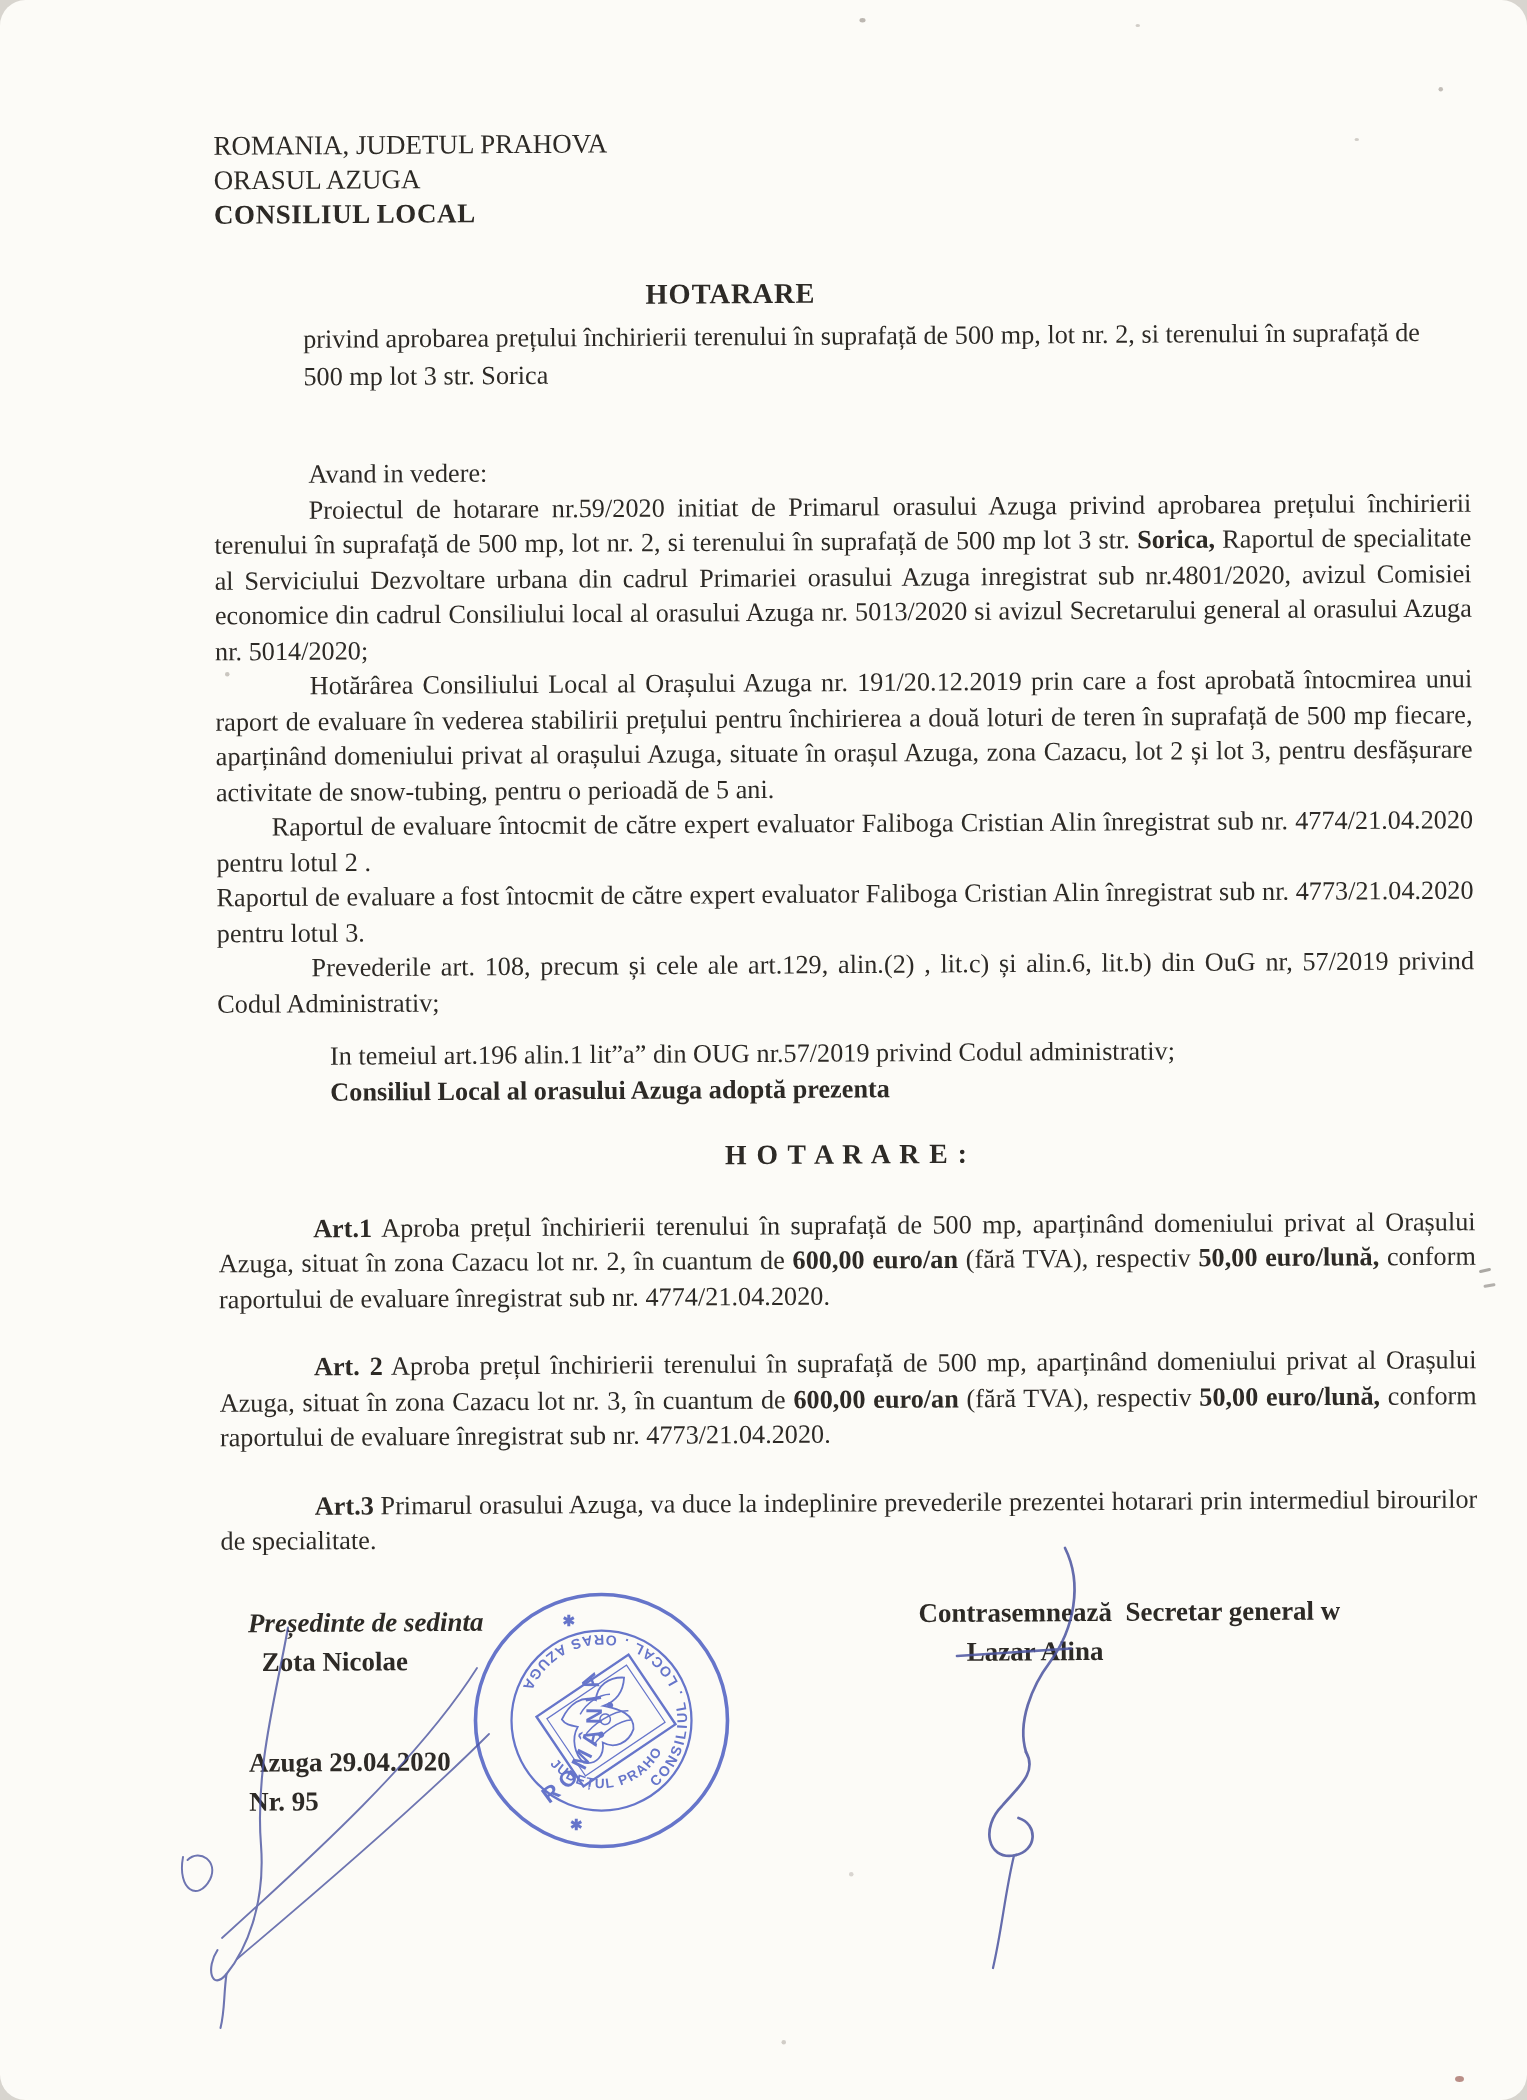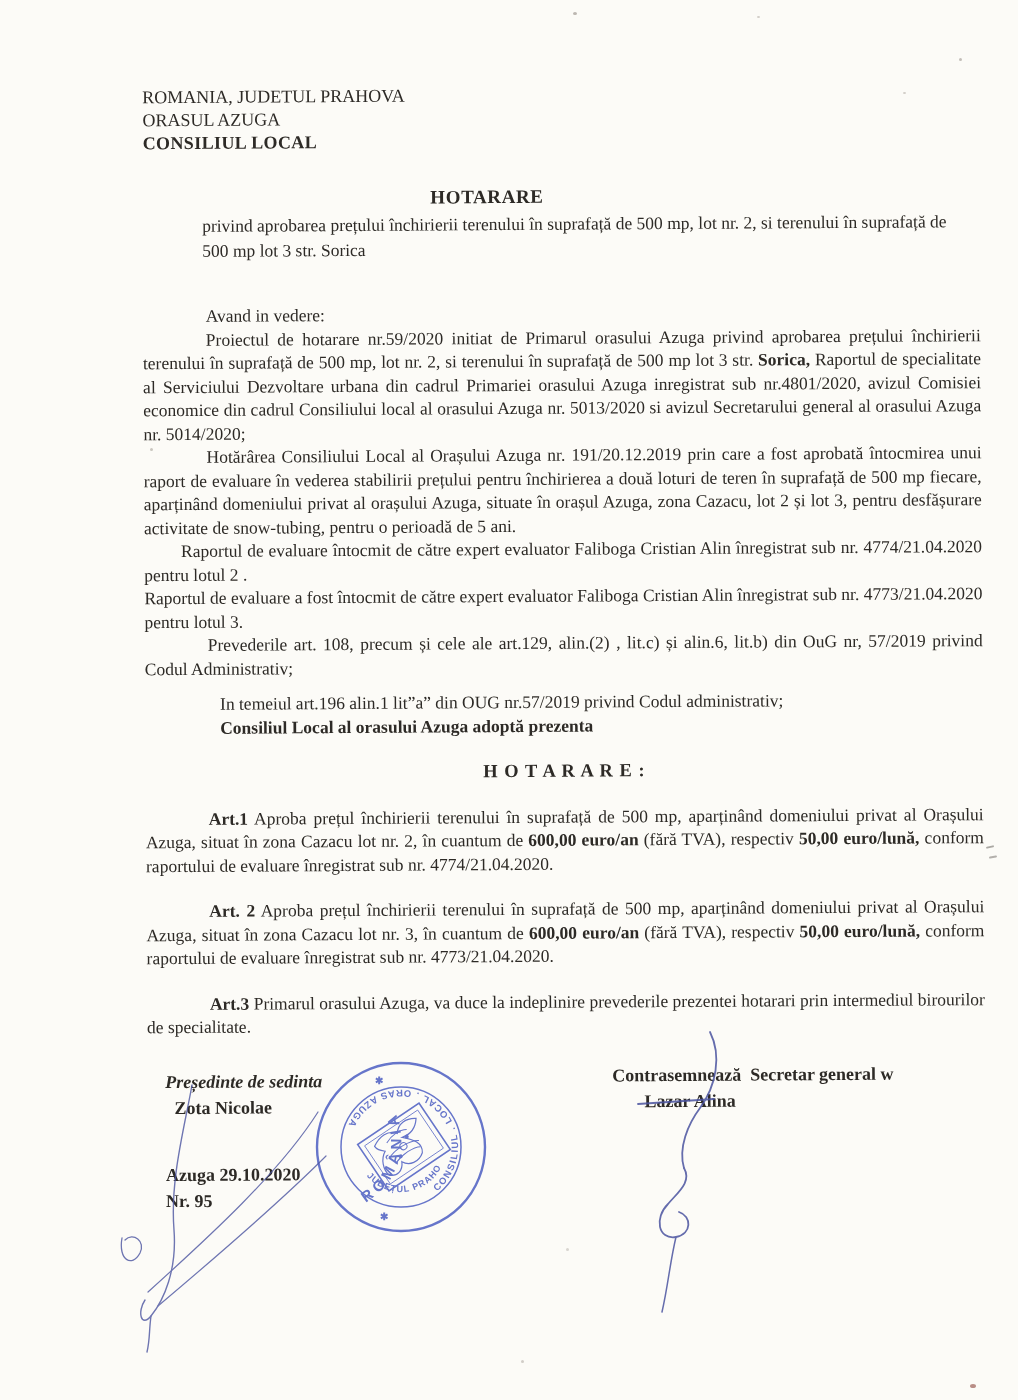--- a/index.html
+++ b/index.html
@@ -5,20 +5,21 @@
   html,body{margin:0;padding:0;}
   body{background:#d8d5cf;}
   .page{
     position:relative;
     width:1018px;height:1400px;
     margin:0 auto;
     background:#fcfbf7;
     overflow:hidden;
     font-family:"Liberation Serif", serif;
     color:#2d2a26;
+    border-radius:17px;
   }
   .tilt{position:absolute;left:0;top:0;width:1018px;height:1400px;transform:rotate(-0.35deg);transform-origin:50% 50%;}
   .hdr{position:absolute;left:146px;top:84px;font-size:18px;line-height:23px;}
   .hdr .bold{font-weight:bold;letter-spacing:0.4px;}
   .title-block{position:absolute;left:145px;top:186px;width:838px;}
   .doc-heading{font-size:19px;font-weight:bold;text-align:center;letter-spacing:0.6px;padding-right:148px;margin:0;}
   .subtitle{margin:4px 0 0 60px;width:762px;font-size:17.5px;line-height:25px;}
   .body-flow{position:absolute;left:145px;top:303px;width:838px;font-size:17.5px;line-height:23.5px;}
   .body-flow p{margin:0;}
   .just{text-align:justify;}
@@ -66,21 +67,21 @@
 
       <p class="center-head">H O T A R A R E :</p>
 
       <p class="just ind mt2"><span class="b">Art.1</span><span> Aproba prețul închirierii terenului în suprafață de 500 mp, aparținând domeniului privat al Orașului Azuga, situat în zona Cazacu lot nr. 2,  în cuantum de </span><span class="b">600,00 euro/an</span><span> (fără TVA), respectiv </span><span class="b">50,00 euro/lună,</span><span> conform raportului de evaluare  înregistrat sub nr. 4774/21.04.2020.</span></p>
       <p class="just ind mt2"><span class="b">Art. 2</span><span> Aproba prețul închirierii terenului în suprafață de 500 mp, aparținând domeniului privat al Orașului Azuga, situat în zona Cazacu lot nr. 3,  în cuantum de </span><span class="b">600,00 euro/an</span><span> (fără TVA), respectiv </span><span class="b">50,00 euro/lună,</span><span> conform raportului de evaluare înregistrat sub nr. 4773/21.04.2020.</span></p>
       <p class="just ind mt2"><span class="b">Art.3</span><span> Primarul orasului Azuga, va duce la indeplinire prevederile prezentei hotarari prin intermediul birourilor de specialitate.</span></p>
     </div>
 
     <div class="sig" style="left:163px;top:1070px;font-style:italic;">Președinte de sedinta</div>
     <div class="sig" style="left:172px;top:1096px;">Zota Nicolae</div>
-    <div class="sig" style="left:163px;top:1163px;">Azuga 29.10.2020</div>
+    <div class="sig" style="left:163px;top:1163px;">Azuga 29.04.2020</div>
     <div class="sig" style="left:163px;top:1189px;">Nr. 95</div>
     <div class="sig" style="left:610px;top:1066px;">Contrasemnează  Secretar general w</div>
     <div class="sig" style="left:642px;top:1092px;text-align:right;">Lazar Alina</div>
   </div>
 
   <svg style="position:absolute;left:312px;top:1058px;" width="178" height="178" viewBox="0 0 178 178" opacity="0.88">
     <defs>
       <path id="arcOuter" d="M48.3 147.2 A71 71 0 0 0 59 24.7"></path>
       <path id="arcRing" d="M121.7 135.7 A57 57 0 1 0 32.9 98.9"></path>
       <path id="arcBottom" d="M50 111.5 A45 45 0 0 0 128 111.5"></path>

